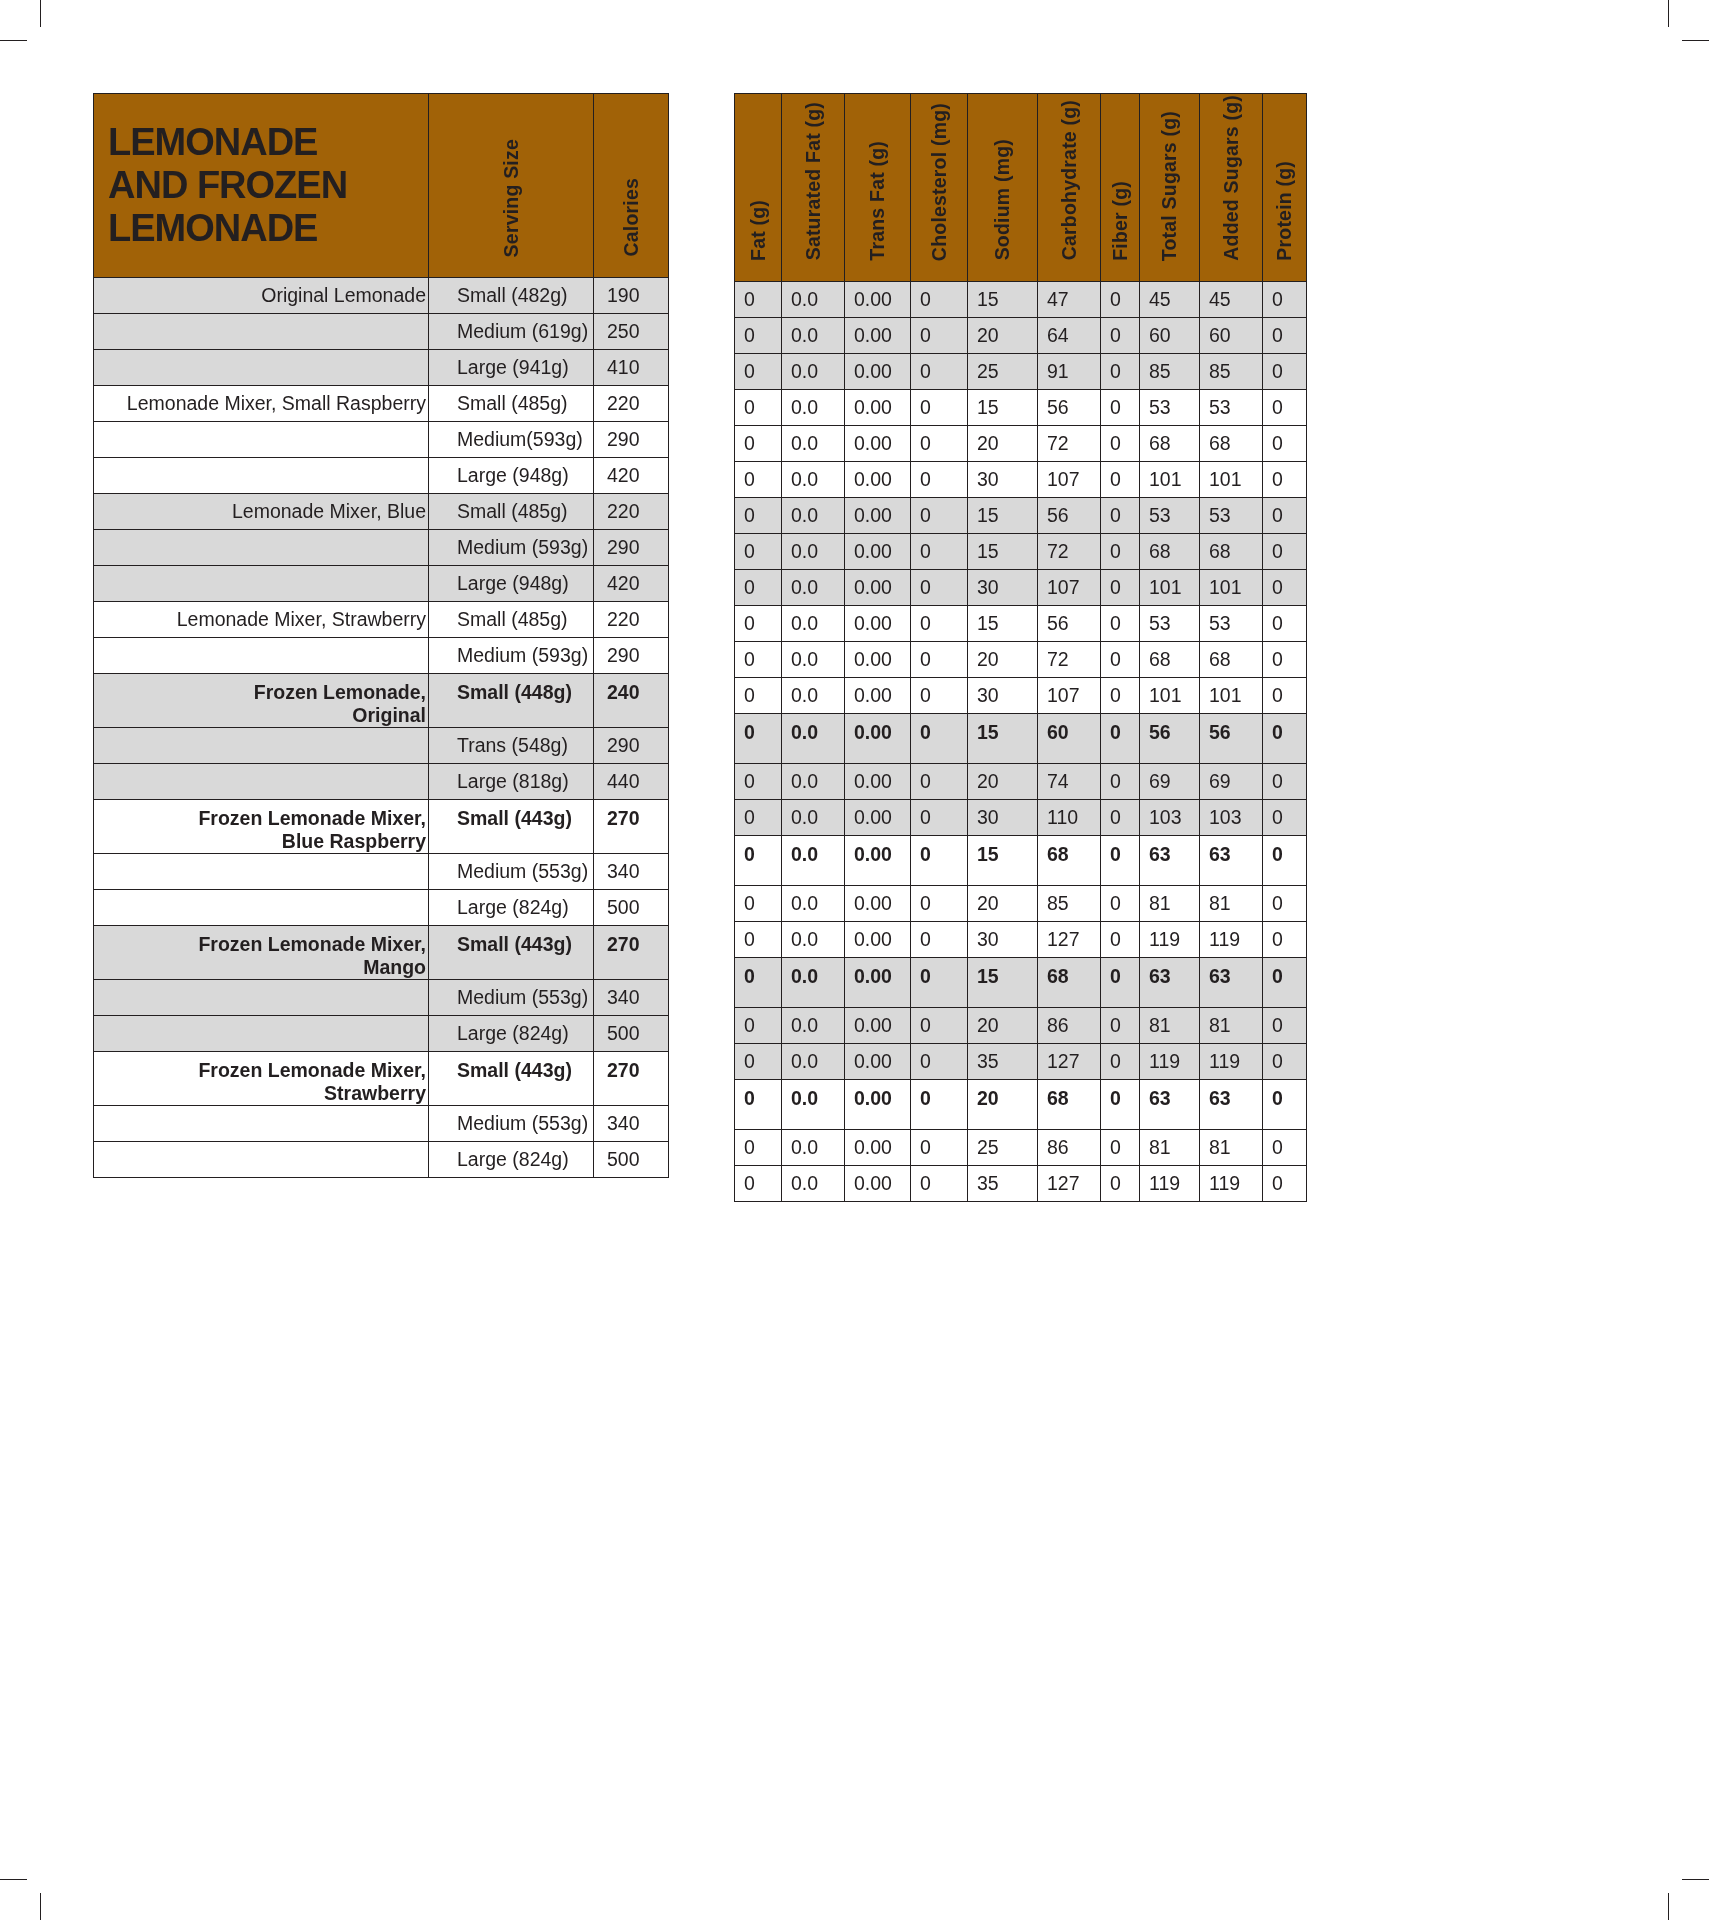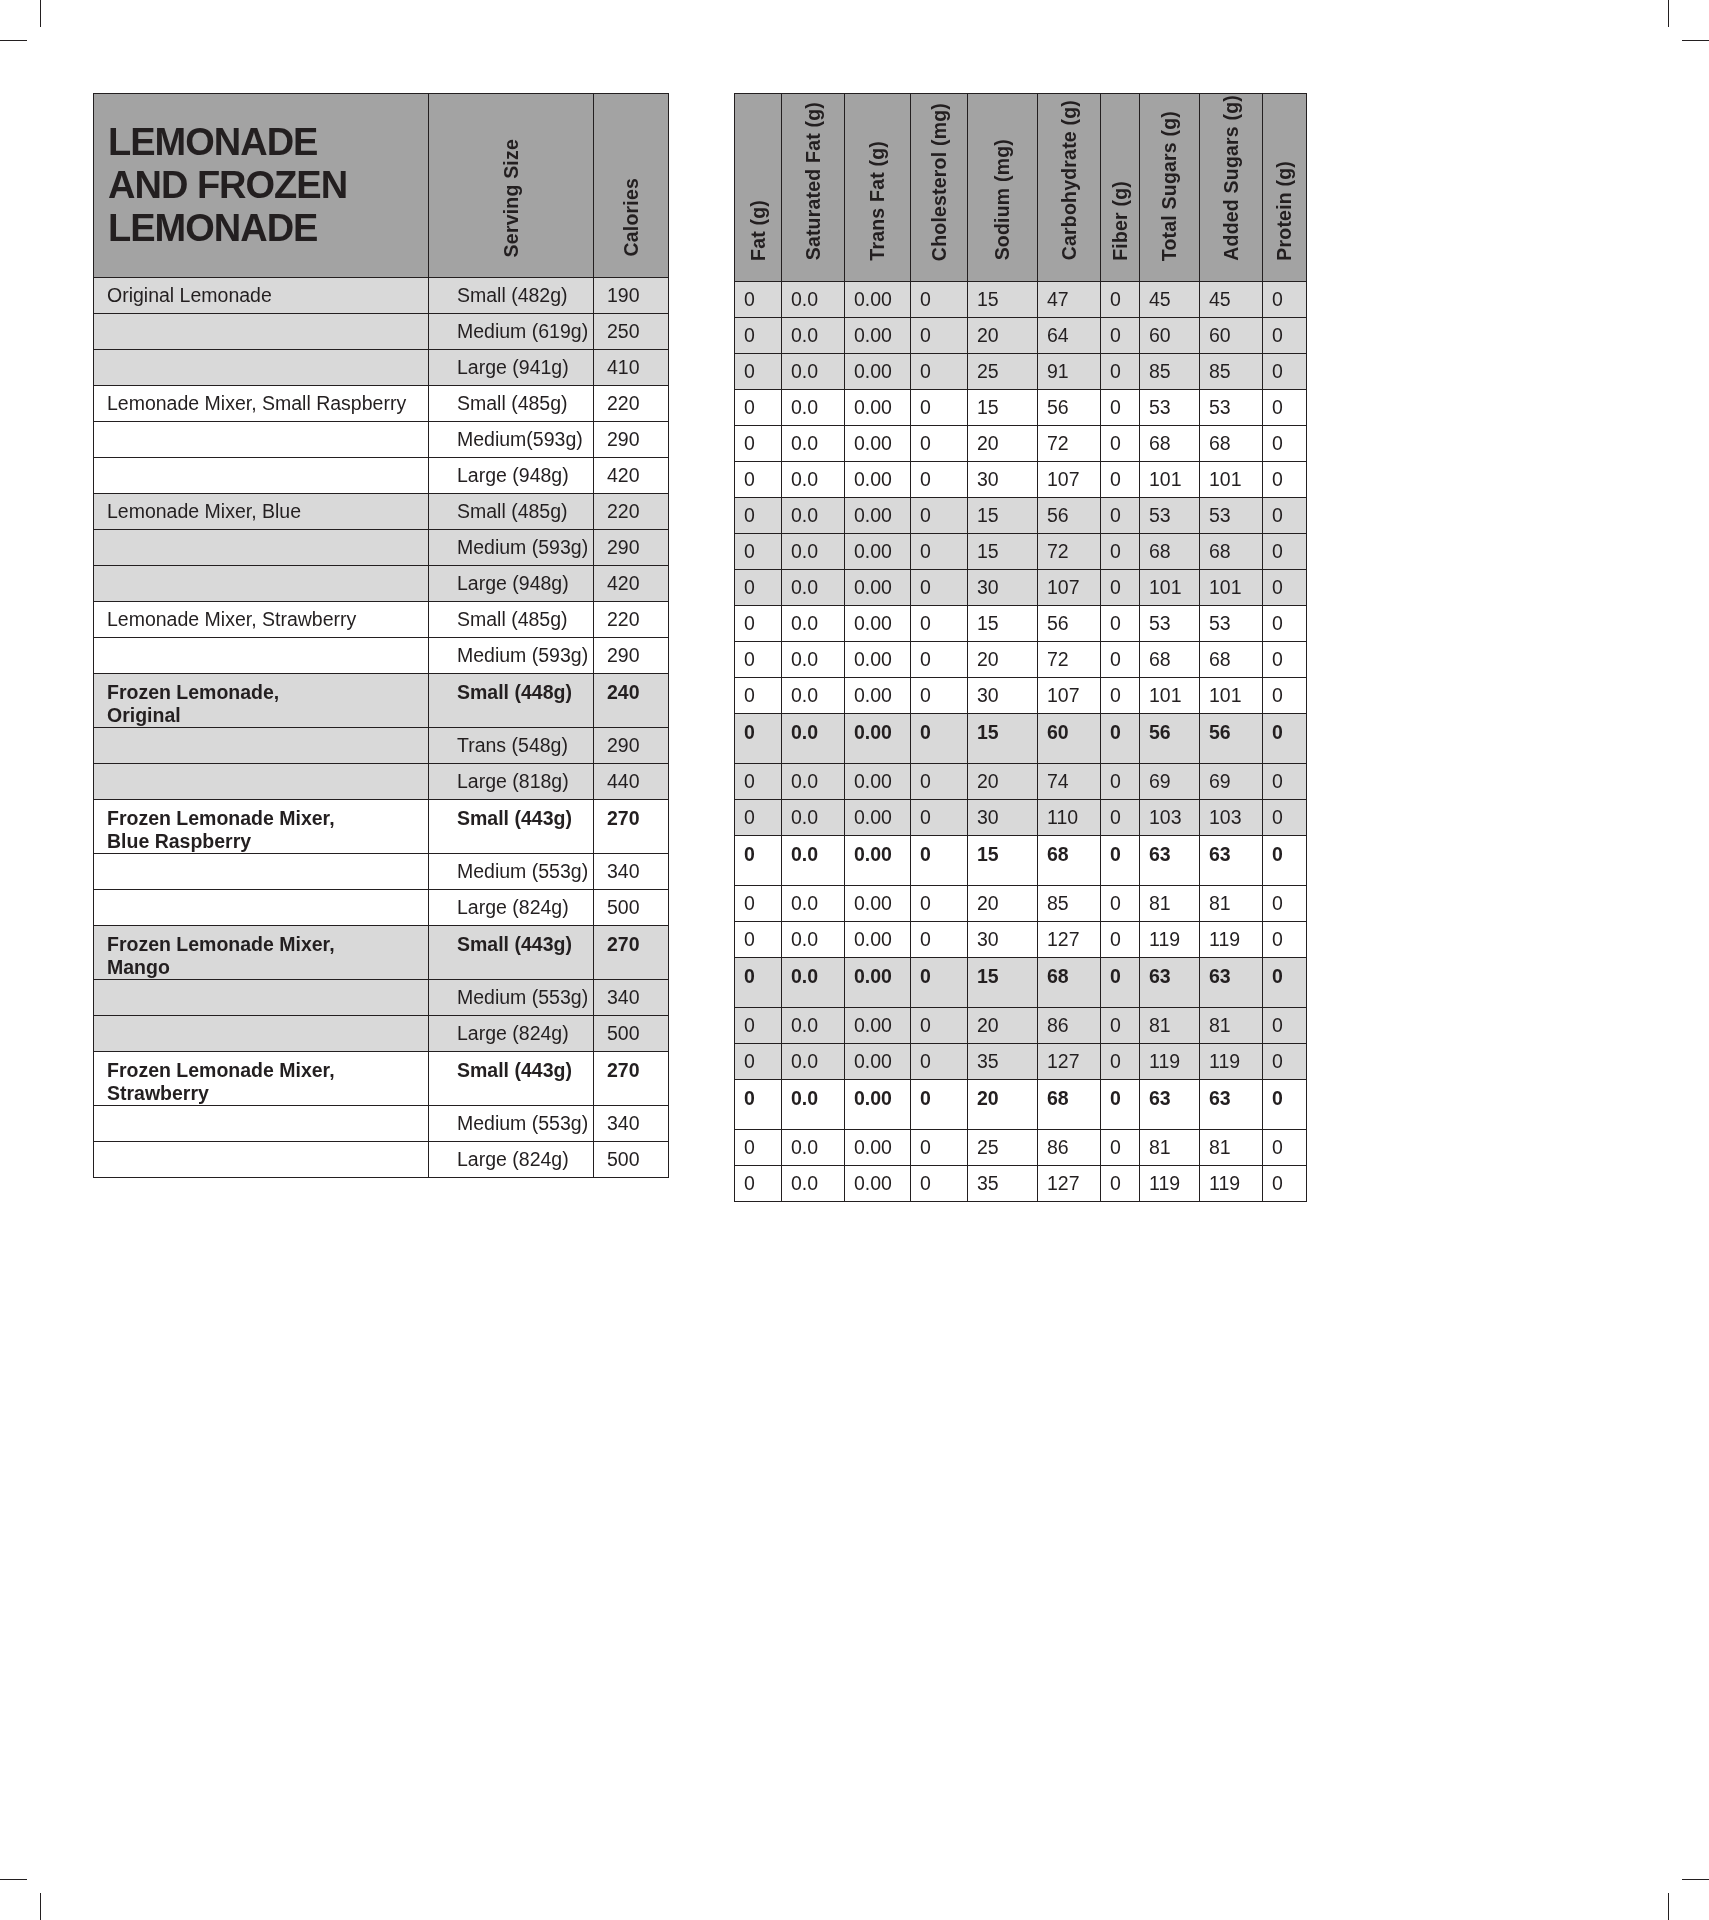--- a/index.html
+++ b/index.html
@@ -44,21 +44,21 @@
   }
   th, td {
     border: 1px solid #231f20;
     box-sizing: border-box;
   }
 
   .left-table  { width: 575px; }
   .right-table { width: 572px; }
 
   thead tr { height: 184px; }
-  thead th { background: #a3a3a3; }
+  thead th { background: #a16207; }
 
   .title-cell {
     vertical-align: middle;
     text-align: left;
   }
   .title {
     font-size: 38px;
     font-weight: 700;
     line-height: 1.13;
     letter-spacing: -1px;
@@ -90,21 +90,21 @@
     padding: 0 2px 0 10px;
     background: #ffffff;
     overflow: hidden;
   }
   tbody tr.tall td {
     vertical-align: top;
     padding-top: 7px;
   }
   tbody tr.shaded td { background: #d9d9d9; }
 
-  .item-cell    { padding-left: 13px; white-space: pre-line; }
+  .item-cell    { padding-left: 13px; white-space: pre-line; text-align: right; }
   .serving-cell { padding-left: 28px; }
   .cal-cell     { padding-left: 13px; }
   .val-cell     { padding-left: 9px; }
 </style>
 </head>
 <body>
 
 <div class="crop tl-v"></div>
 <div class="crop tl-h"></div>
 <div class="crop tr-v"></div>

